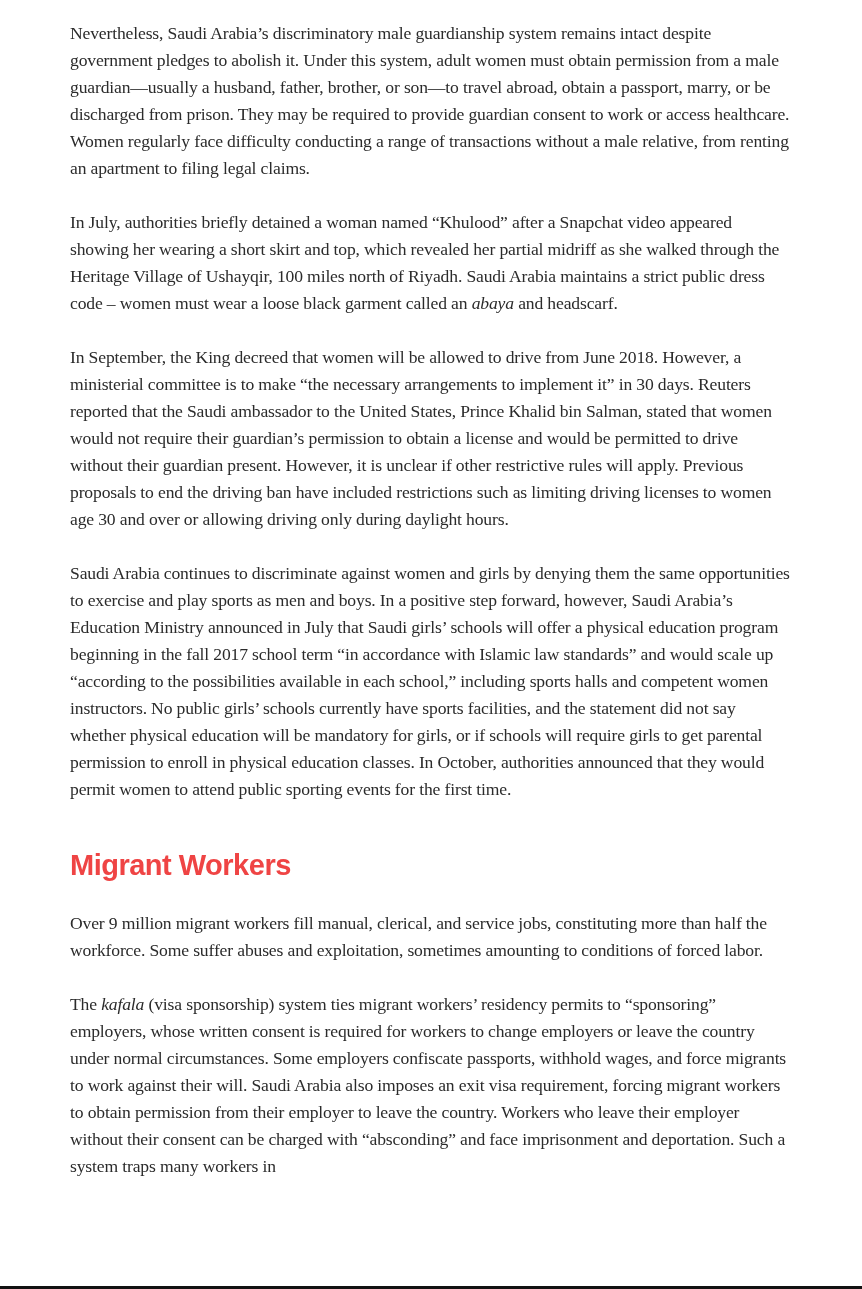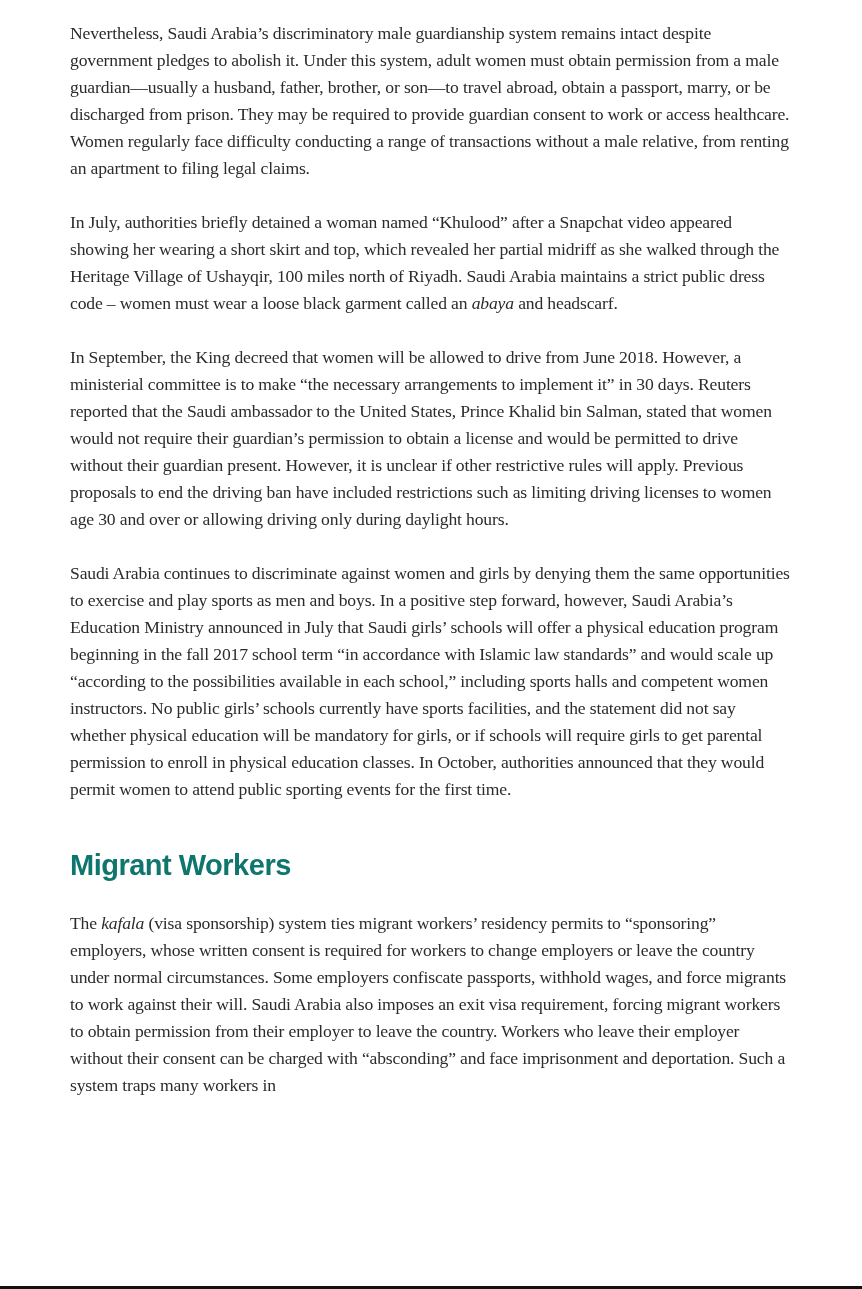--- a/index.html
+++ b/index.html
@@ -27,21 +27,21 @@
     .article p {
       margin: 0 12px 27px 0;
     }
     .article p em {
     }
     .article h2 {
       font-family: "Liberation Sans", "DejaVu Sans", sans-serif;
       font-weight: bold;
       font-size: 29px;
       line-height: 36px;
-      color: #0f766e;
+      color: #ef4444;
       margin: 44px 0 27px 0;
       letter-spacing: -0.5px;
     }
     .bottom-bar {
       position: absolute;
       left: 0;
       top: 1286px;
       width: 862px;
       height: 3px;
       background: #111111;
@@ -54,17 +54,18 @@
   <p>Nevertheless, Saudi Arabia’s discriminatory male guardianship system remains intact despite government pledges to abolish it. Under this system, adult women must obtain permission from a male guardian—usually a husband, father, brother, or son—to travel abroad, obtain a passport, marry, or be discharged from prison. They may be required to provide guardian consent to work or access healthcare. Women regularly face difficulty conducting a range of transactions without a male relative, from renting an apartment to filing legal claims.</p>
 
   <p><span>In July, authorities briefly detained a woman named “Khulood” after a Snapchat video appeared showing her wearing a short skirt and top, which revealed her partial midriff as she walked through the Heritage Village of Ushayqir, 100 miles north of Riyadh. Saudi Arabia maintains a strict public dress code – women must wear a loose black garment called an </span><em>abaya</em><span> and headscarf.</span></p>
 
   <p>In September, the King decreed that women will be allowed to drive from June 2018. However, a ministerial committee is to make “the necessary arrangements to implement it” in 30 days. Reuters reported that the Saudi ambassador to the United States, Prince Khalid bin Salman, stated that women would not require their guardian’s permission to obtain a license and would be permitted to drive without their guardian present. However, it is unclear if other restrictive rules will apply. Previous proposals to end the driving ban have included restrictions such as limiting driving licenses to women age 30 and over or allowing driving only during daylight hours.</p>
 
   <p>Saudi Arabia continues to discriminate against women and girls by denying them the same opportunities to exercise and play sports as men and boys. In a positive step forward, however, Saudi Arabia’s Education Ministry announced in July that Saudi girls’ schools will offer a physical education program beginning in the fall 2017 school term “in accordance with Islamic law standards” and would scale up “according to the possibilities available in each school,” including sports halls and competent women instructors. No public girls’ schools currently have sports facilities, and the statement did not say whether physical education will be mandatory for girls, or if schools will require girls to get parental permission to enroll in physical education classes. In October, authorities announced that they would permit women to attend public sporting events for the first time.</p>
 
   <h2>Migrant Workers</h2>
 
+  <p>Over 9 million migrant workers fill manual, clerical, and service jobs, constituting more than half the workforce. Some suffer abuses and exploitation, sometimes amounting to conditions of forced labor.</p>
 
   <p><span>The </span><em>kafala</em><span> (visa sponsorship) system ties migrant workers’ residency permits to “sponsoring” employers, whose written consent is required for workers to change employers or leave the country under normal circumstances. Some employers confiscate passports, withhold wages, and force migrants to work against their will. Saudi Arabia also imposes an exit visa requirement, forcing migrant workers to obtain permission from their employer to leave the country. Workers who leave their employer without their consent can be charged with “absconding” and face imprisonment and deportation. Such a system traps many workers in</span></p>
 </div>
 
 <div class="bottom-bar"></div>
 
 </body></html>

